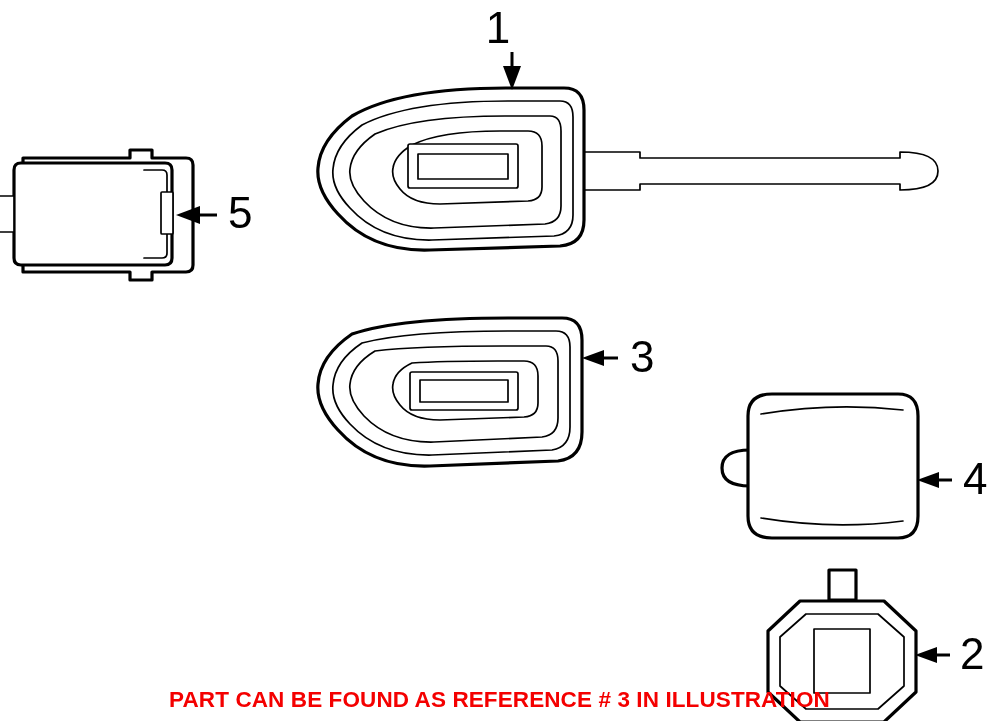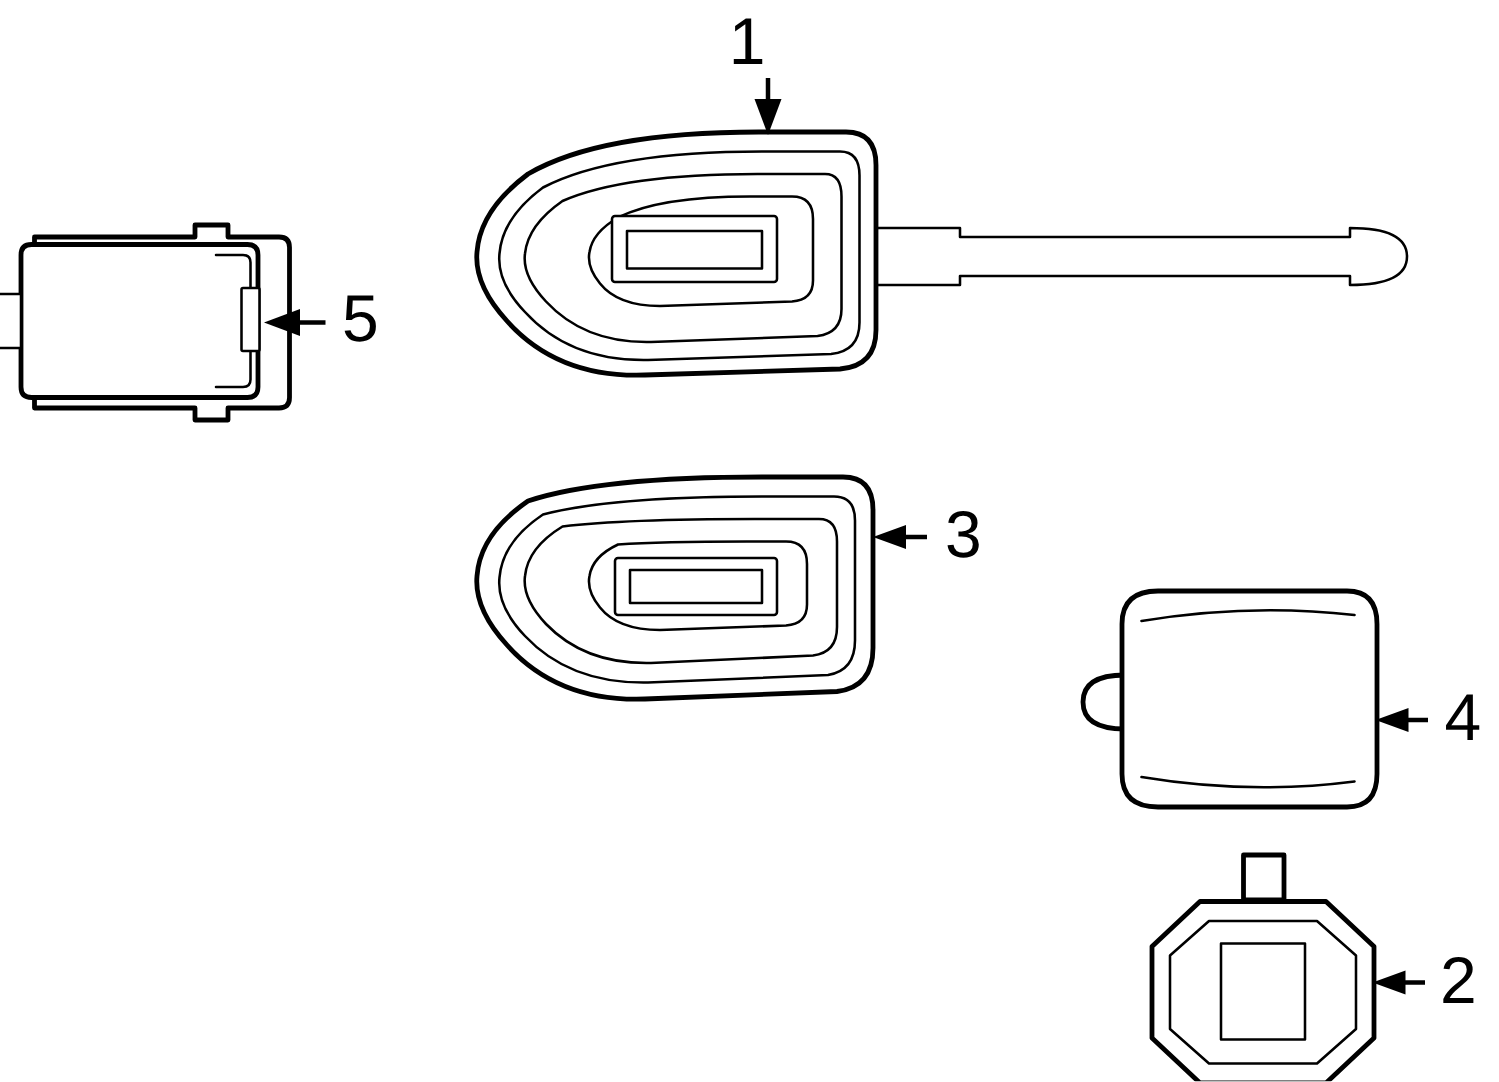--- a/index.html
+++ b/index.html
@@ -220,14 +220,15 @@
     </g>
 
     <g>
       <line class="leader-line" x1="950" y1="655" x2="930" y2="655"></line>
       <polygon class="leader-head" points="915,655 937,647 937,663"></polygon>
     </g>
     <text class="callout-number" x="960" y="657">2</text>
 
   </svg>
 
+  <div id="caption">PART CAN BE FOUND AS REFERENCE # 3 IN ILLUSTRATION</div>
 
 </div>
 
 </body></html>

